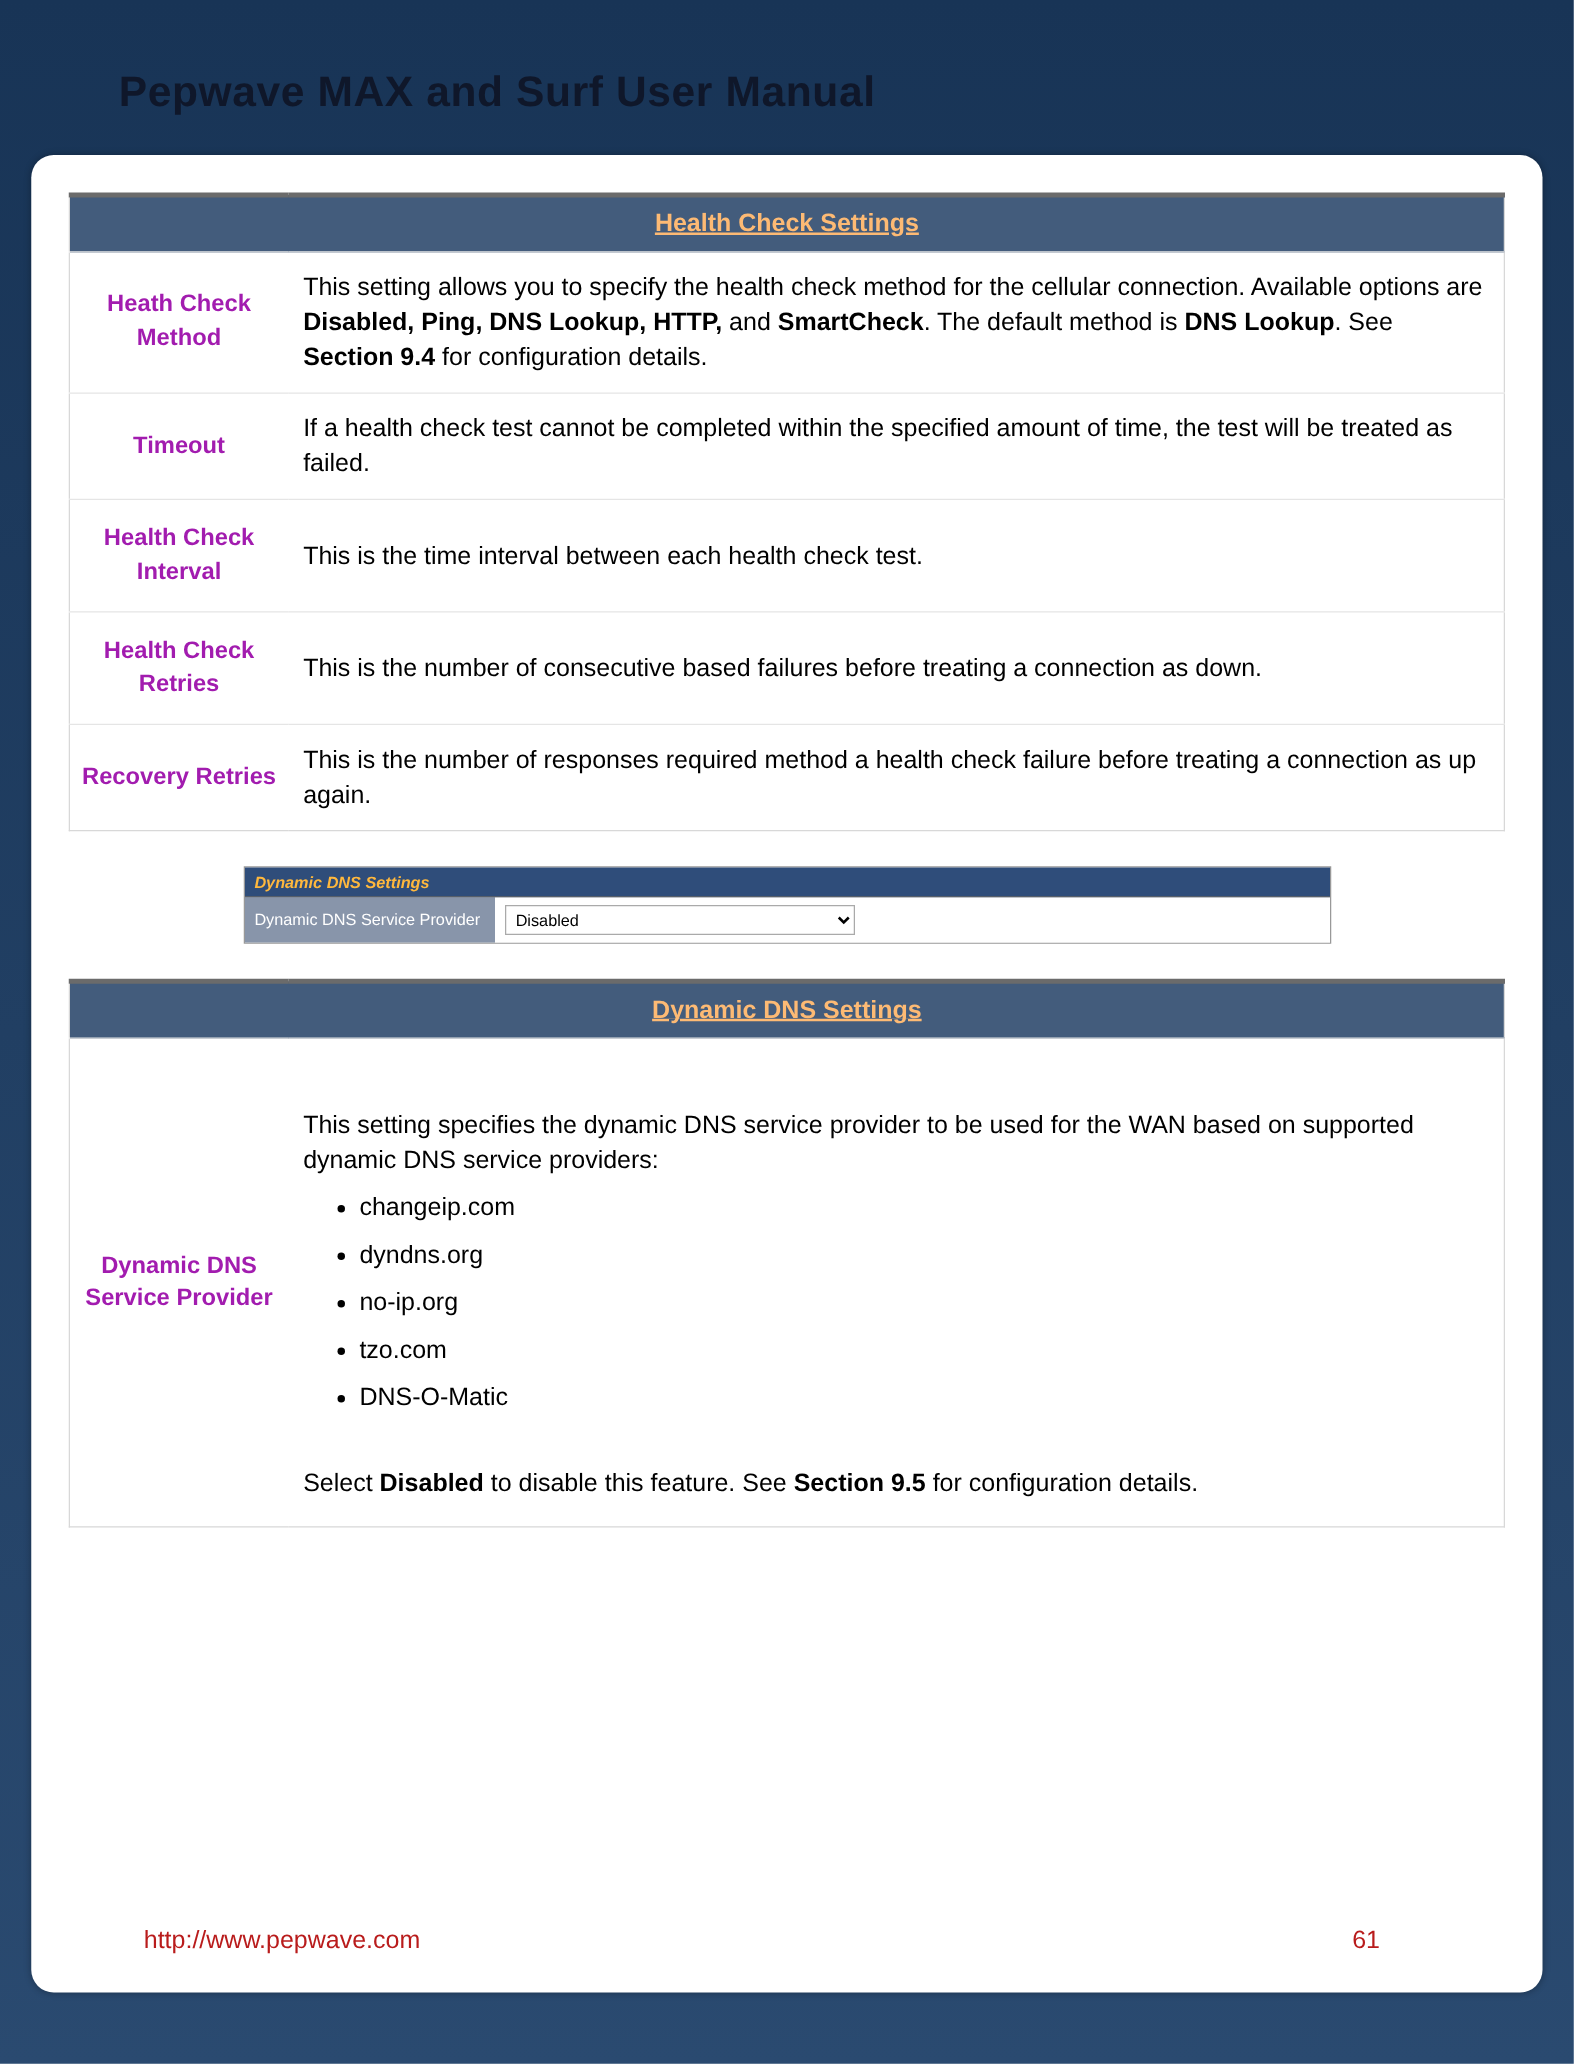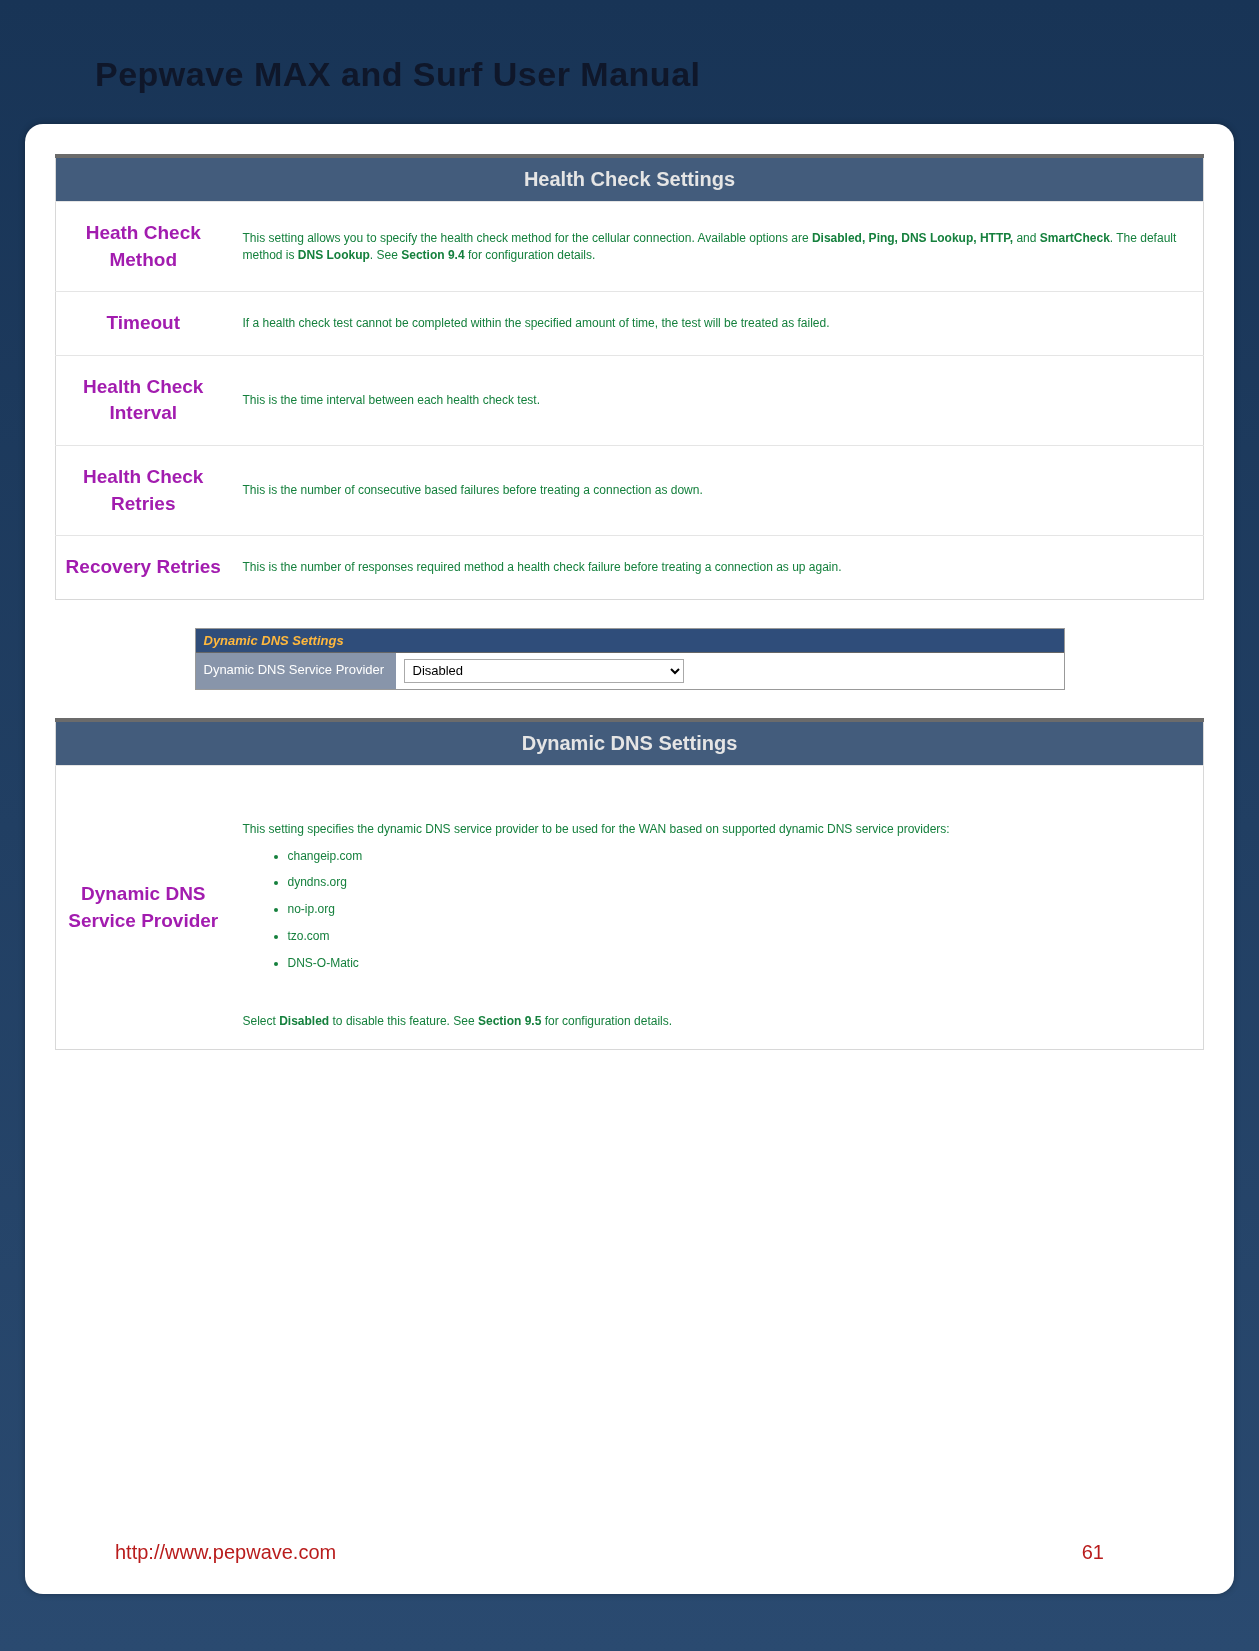--- a/index.html
+++ b/index.html
@@ -38,33 +38,34 @@
   }
   .content-body { flex: 1; }
   table.settings {
     width: 100%;
     border-collapse: collapse;
     border: 1px solid #d8d8d8;
     margin-bottom: 28px;
   }
   table.settings th.section-head {
     background: #435c7c;
-    color: #e5e5e5;
+    color: #fdba74;
     font-size: 20px;
     font-weight: bold;
     padding: 10px 8px;
     border-top: 4px solid #6b6b6b;
+    text-decoration: underline;
   }
   table.settings td {
     border-top: 1px solid #e5e5e5;
     padding: 14px 12px;
     vertical-align: middle;
-    font-size: 12px;
+    font-size: 20px;
     line-height: 1.4;
-    color: #15803d;
+    color: #000000;
   }
   table.settings td.label {
     width: 175px;
     text-align: center;
     font-weight: bold;
     font-size: 19px;
     color: #a21caf;
     padding: 18px 8px;
   }
   table.settings td.desc p { margin-bottom: 6px; margin-top: 41px; }

